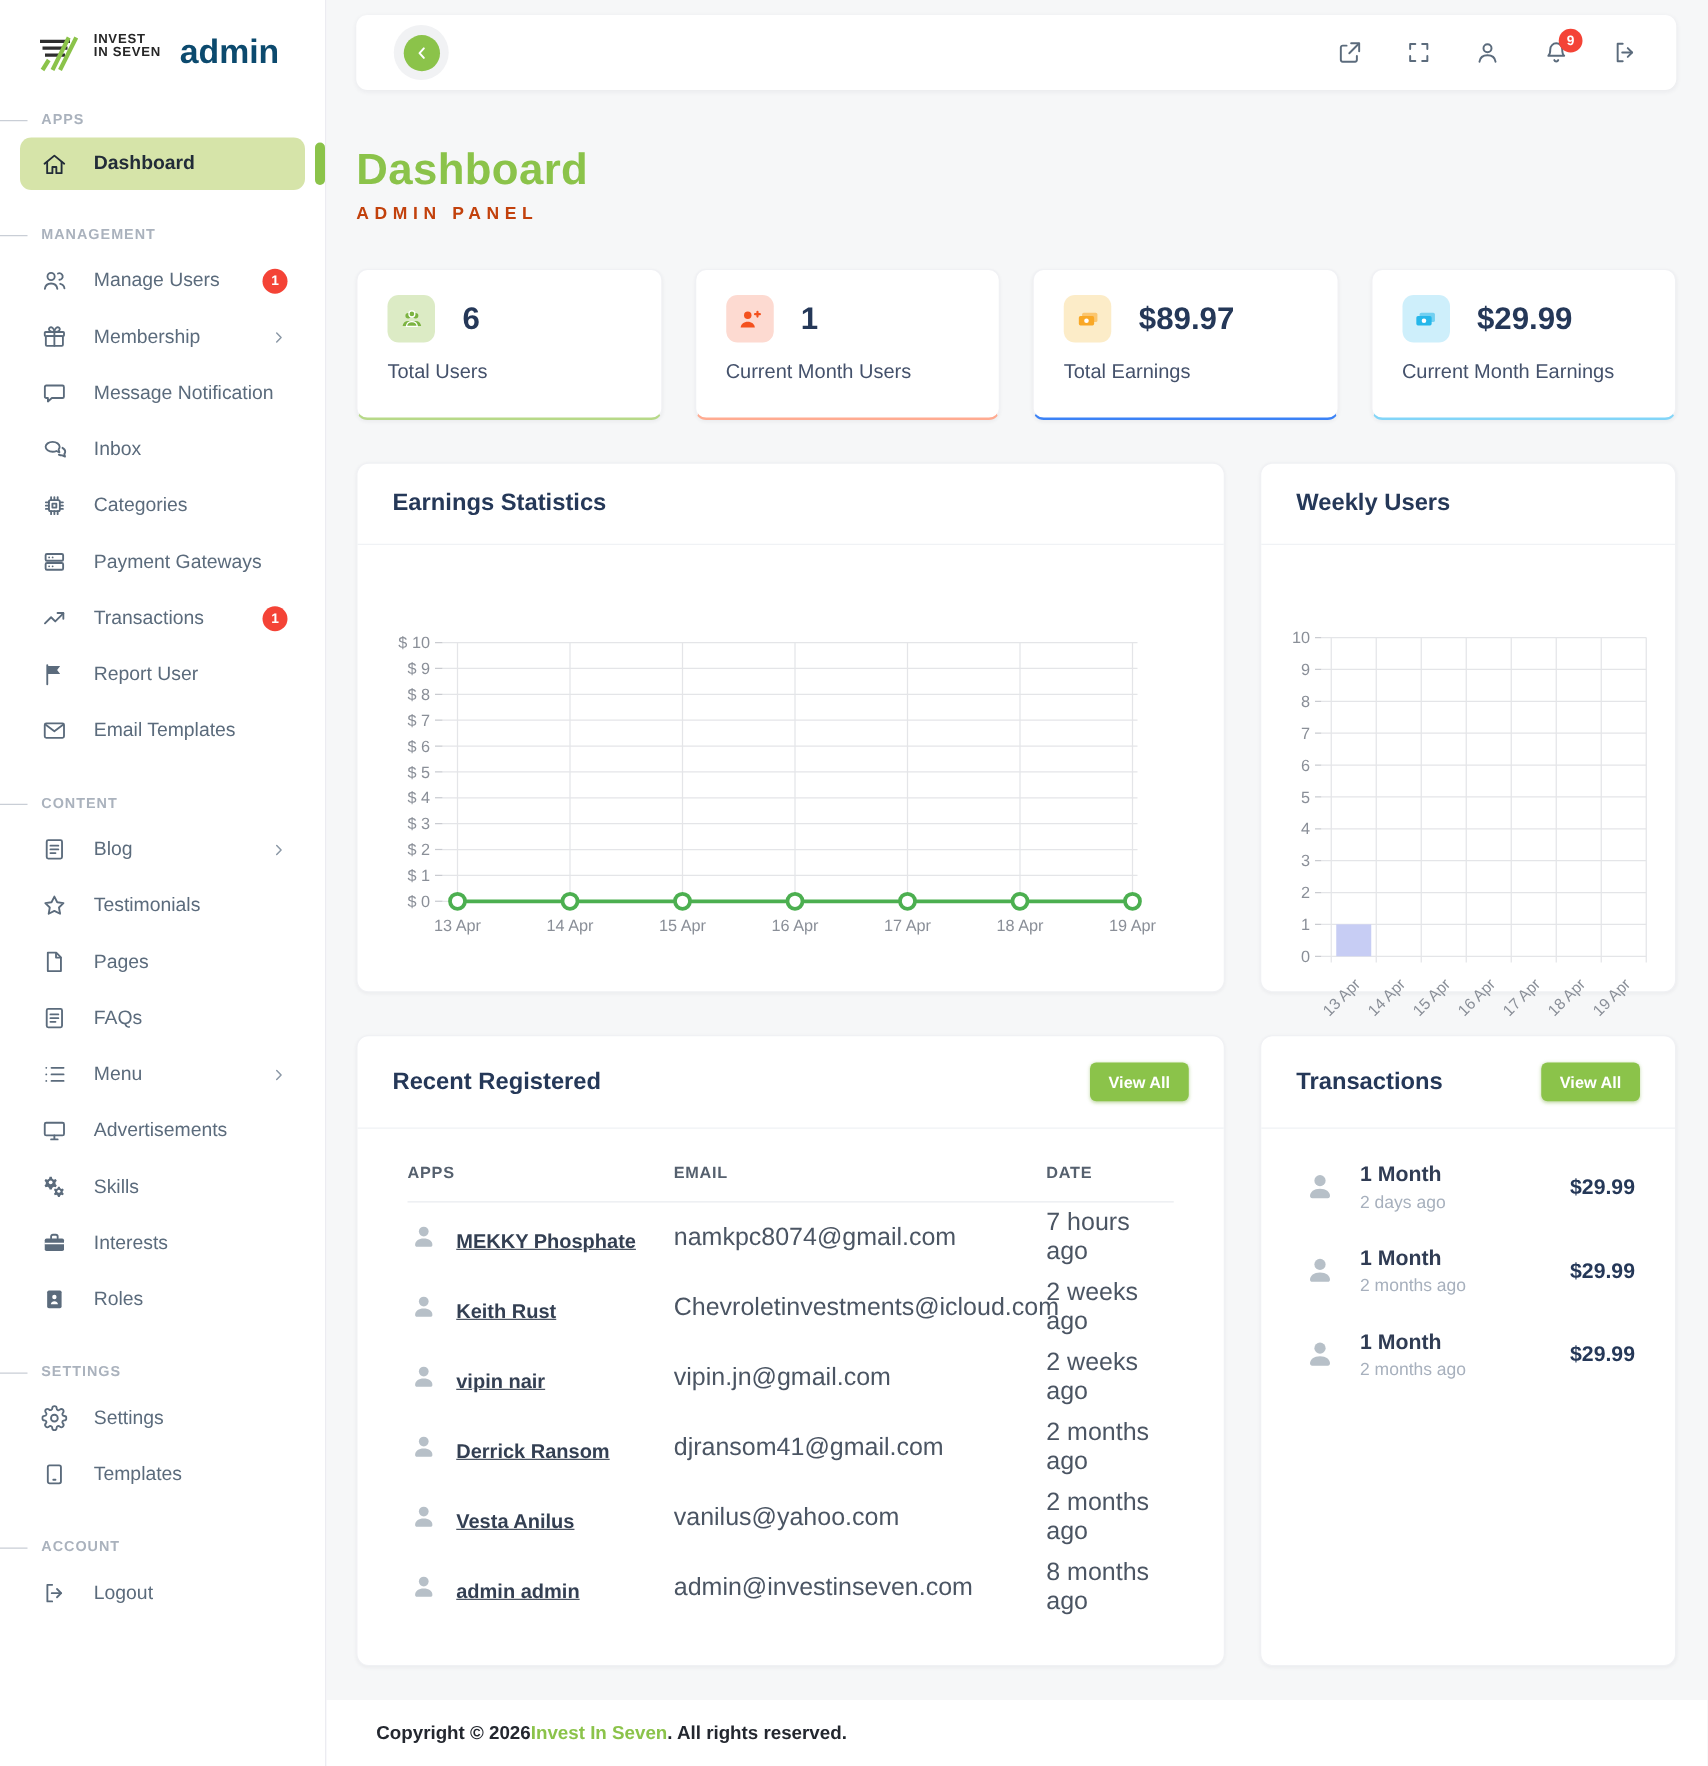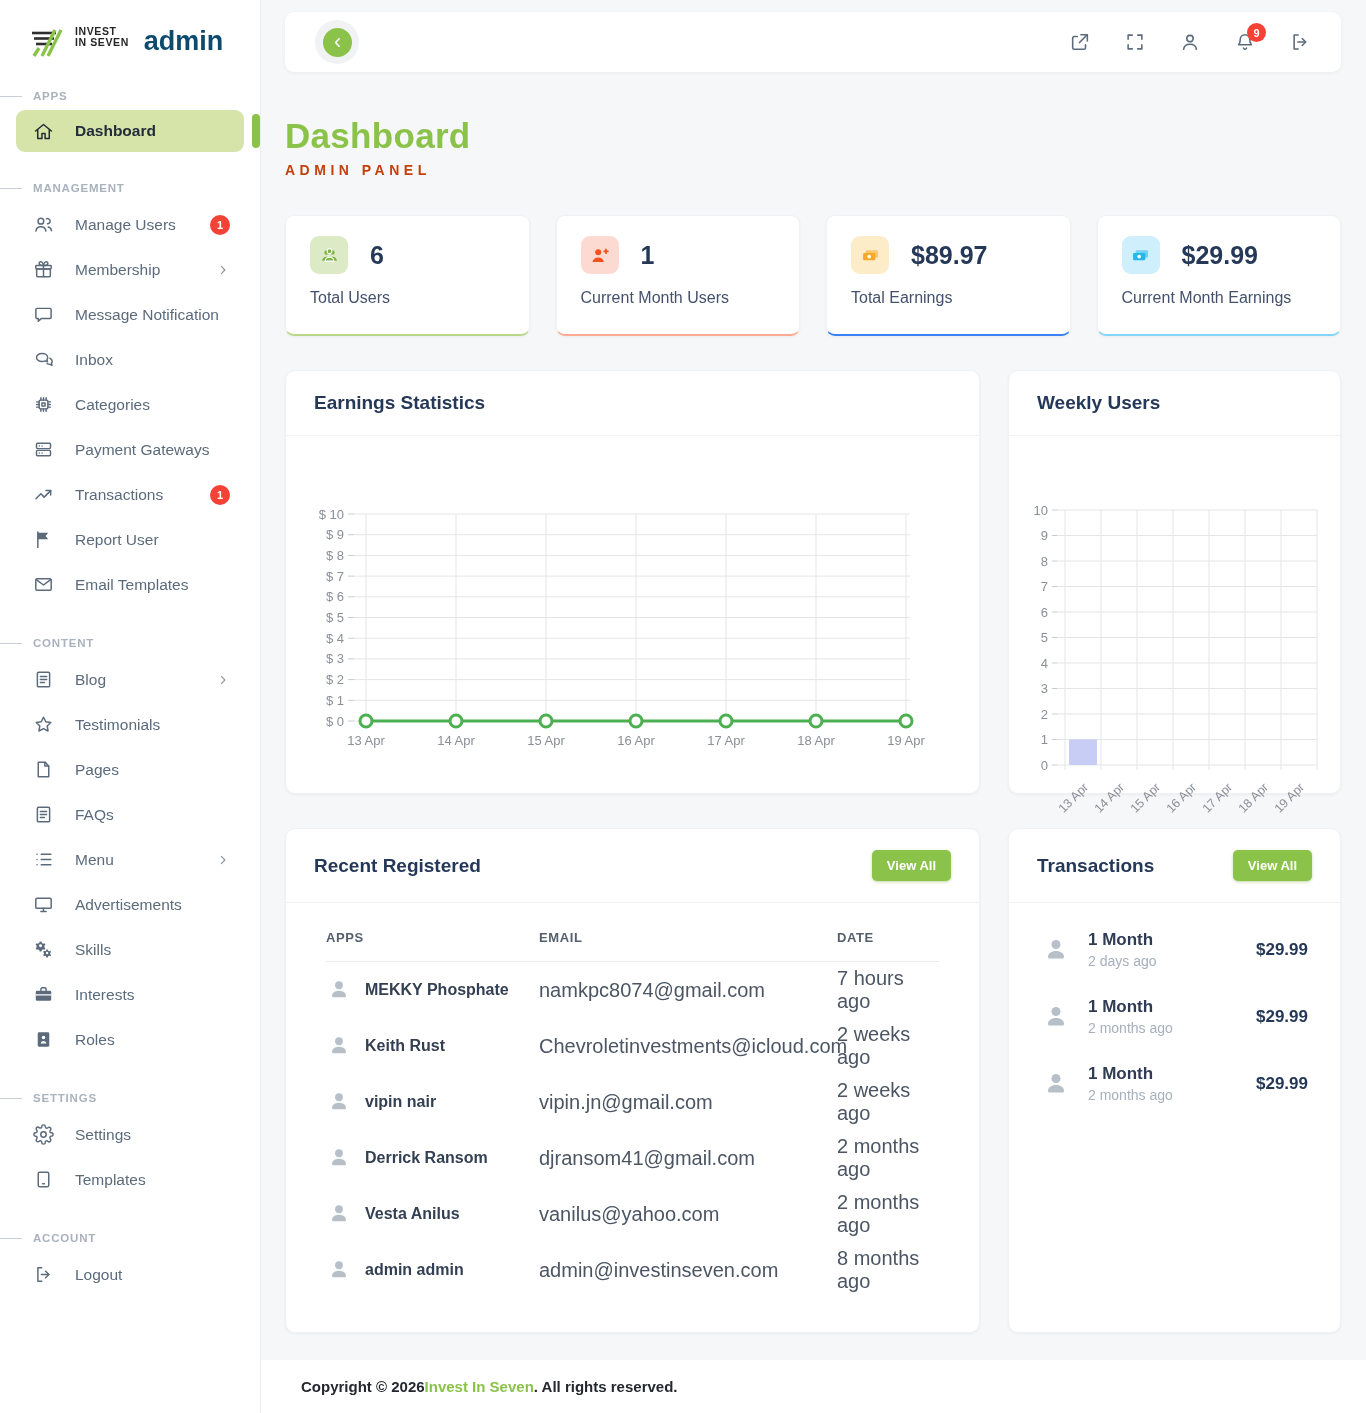--- a/index.html
+++ b/index.html
@@ -80,21 +80,21 @@
 
   #earnings-chart { padding:68px 0 0 22px; }
   #weekly-chart { padding:60px 0 0 14px; }
 
   
   .t-head { display:grid; grid-template-columns:213px 298px 1fr; margin:27px 40px 0;
             padding-bottom:16px; border-bottom:1px solid #e9ebef; }
   .t-head span { font-size:13px; font-weight:700; letter-spacing:.6px; color:#55606e; }
   .t-row { display:grid; grid-template-columns:213px 298px 1fr; align-items:center;
            height:56px; margin:0 40px; }
-  .name-cell { display:flex; align-items:center; gap:13px; }
+  .name-cell { display:flex; align-items:flex-end; gap:13px;text-decoration:underline; }
   .avatar { width:26px; height:26px; flex:none; }
   .t-name { font-size:16px; font-weight:700; color:#333f52; }
   .t-email, .t-date { font-size:20px; color:#4b5563; }
 
   
   .tx-list { padding-top:13px; }
   .tx-item { display:flex; align-items:center; gap:17px; padding:14px 32px; }
   .tx-item .avatar { width:30px; height:30px; }
   .tx-title { font-size:17px; font-weight:700; color:#303c54; }
   .tx-sub { margin-top:3px; font-size:14px; color:#a7b0bd; }

